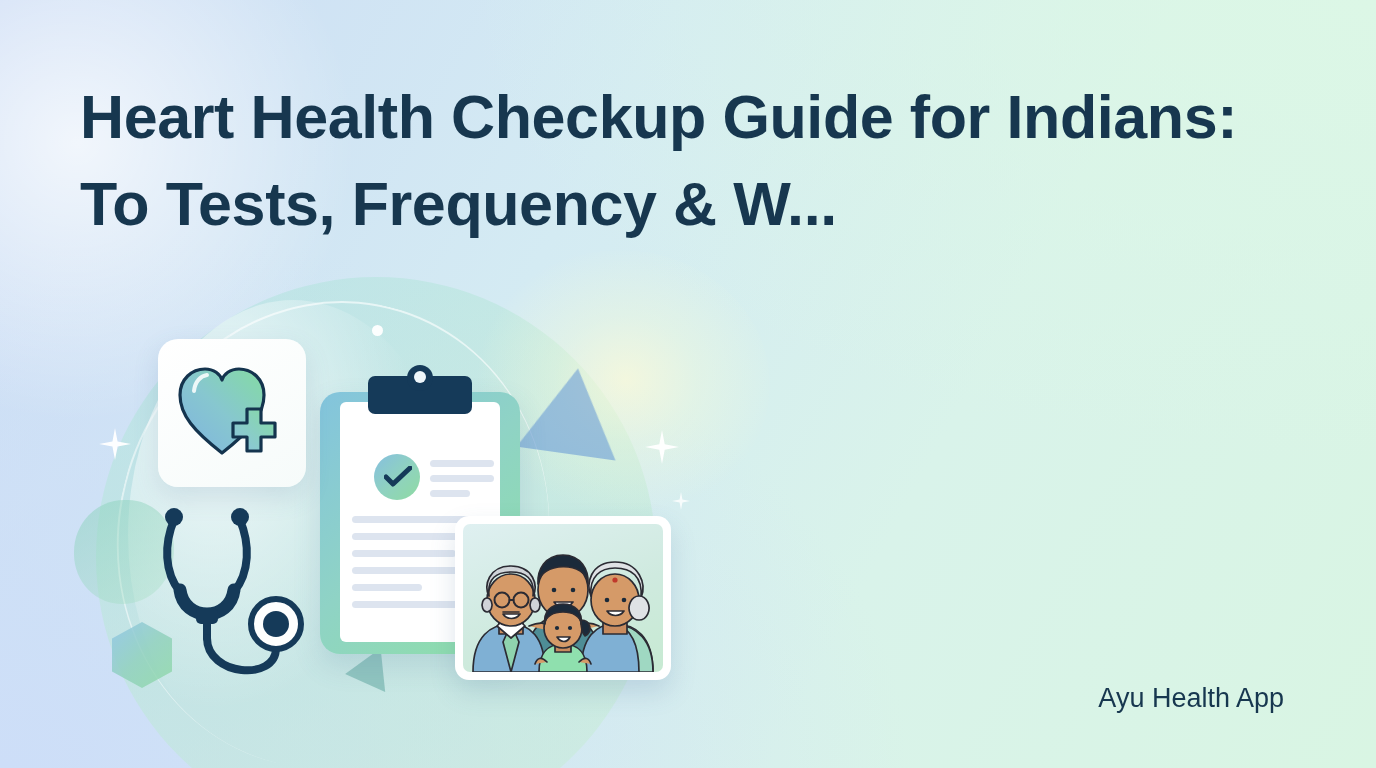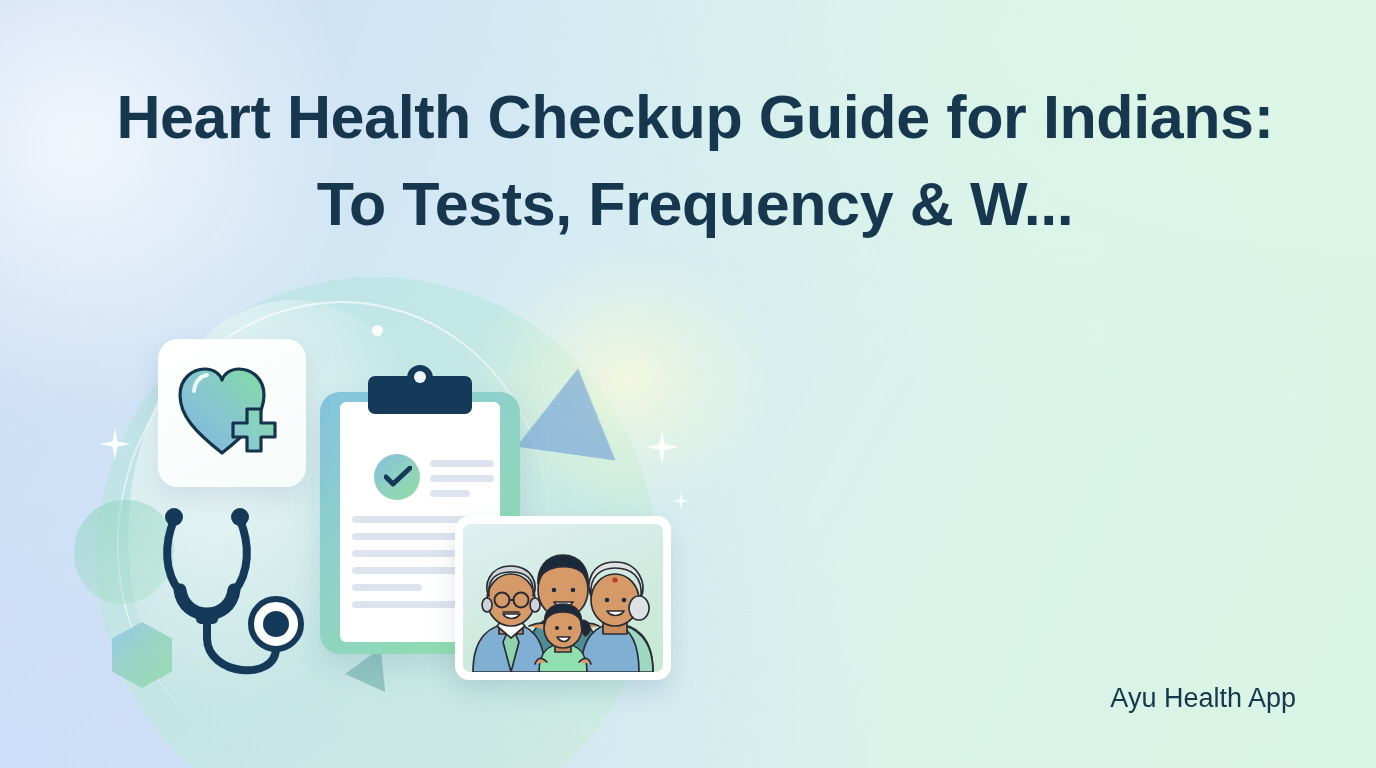--- a/index.html
+++ b/index.html
@@ -83,21 +83,21 @@
     opacity:.96;
   }
   .sparkle-left  { left:99px;  top:428px; width:32px; height:32px; }
   .sparkle-right { left:645px; top:430px; width:34px; height:34px; }
   .sparkle-tiny  { left:672px; top:492px; width:18px; height:18px; opacity:.8; }
 
   
   .headline{
     position:absolute; left:80px; top:74px; width:1230px;
     font-size:61px; line-height:1.42; font-weight:bold;
-    color:#17374f; letter-spacing:-0.4px;text-align:center;
+    color:#17374f; letter-spacing:-0.4px;
   }
 
   
   .illus { position:absolute; inset:0; }
 
   
   .heart-card{
     position:absolute; left:158px; top:339px; width:148px; height:148px;
     background:linear-gradient(150deg,#ffffff 0%, #f6fbfa 100%);
     border-radius:20px;
@@ -145,21 +145,21 @@
     box-shadow:0 12px 26px rgba(72,112,150,.18);
   }
   .photo-inner{
     width:100%; height:100%; border-radius:7px; overflow:hidden;
     background:linear-gradient(160deg,#dff0f1 0%, #cfeadf 55%, #c7ead2 100%);
     position:relative;
   }
 
   
   .brand{
-    position:absolute; right:80px; bottom:54px;
+    position:absolute; right:92px; bottom:54px;
     font-size:27px; color:#17374f; font-weight:normal;
   }
 </style>
 </head>
 <body>
 
 <div class="bg-canvas"></div>
 <div class="bg-soft-glow"></div>
 
 <div class="deco">

